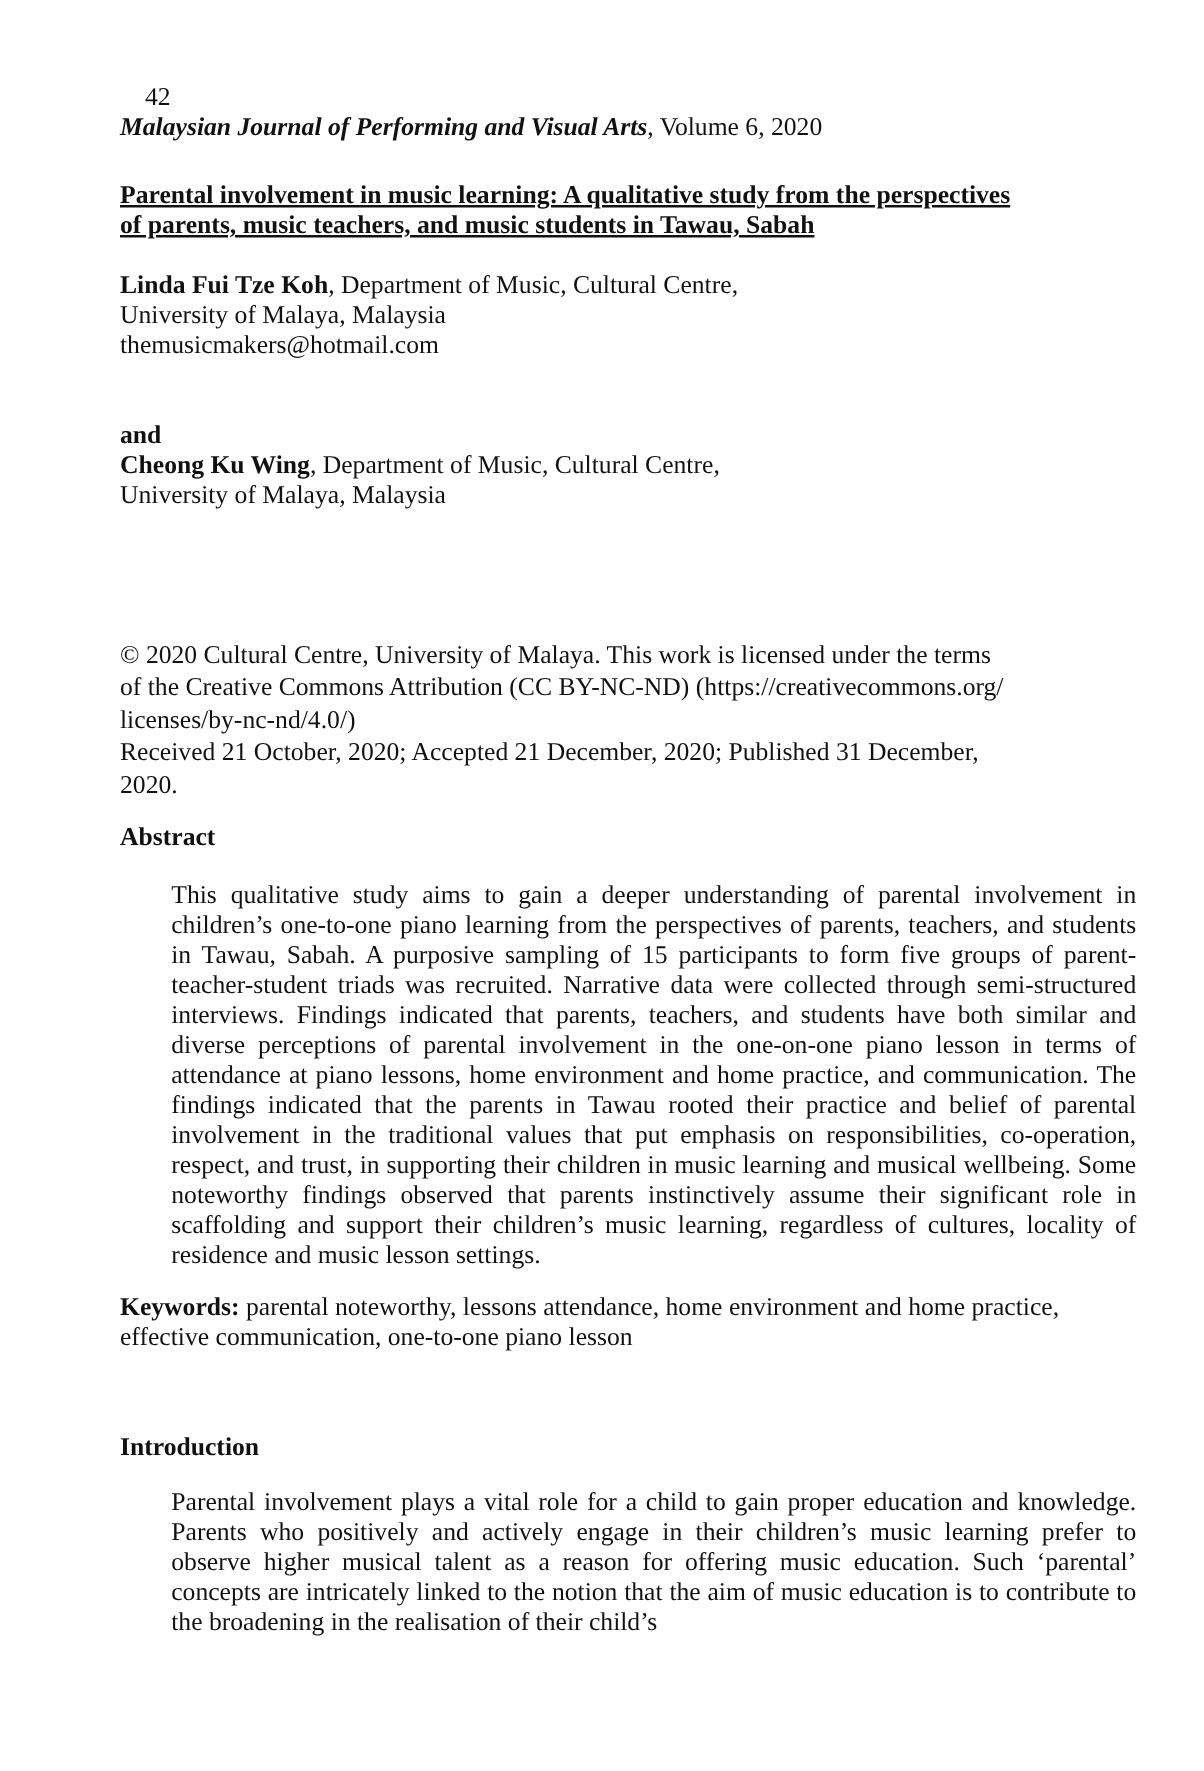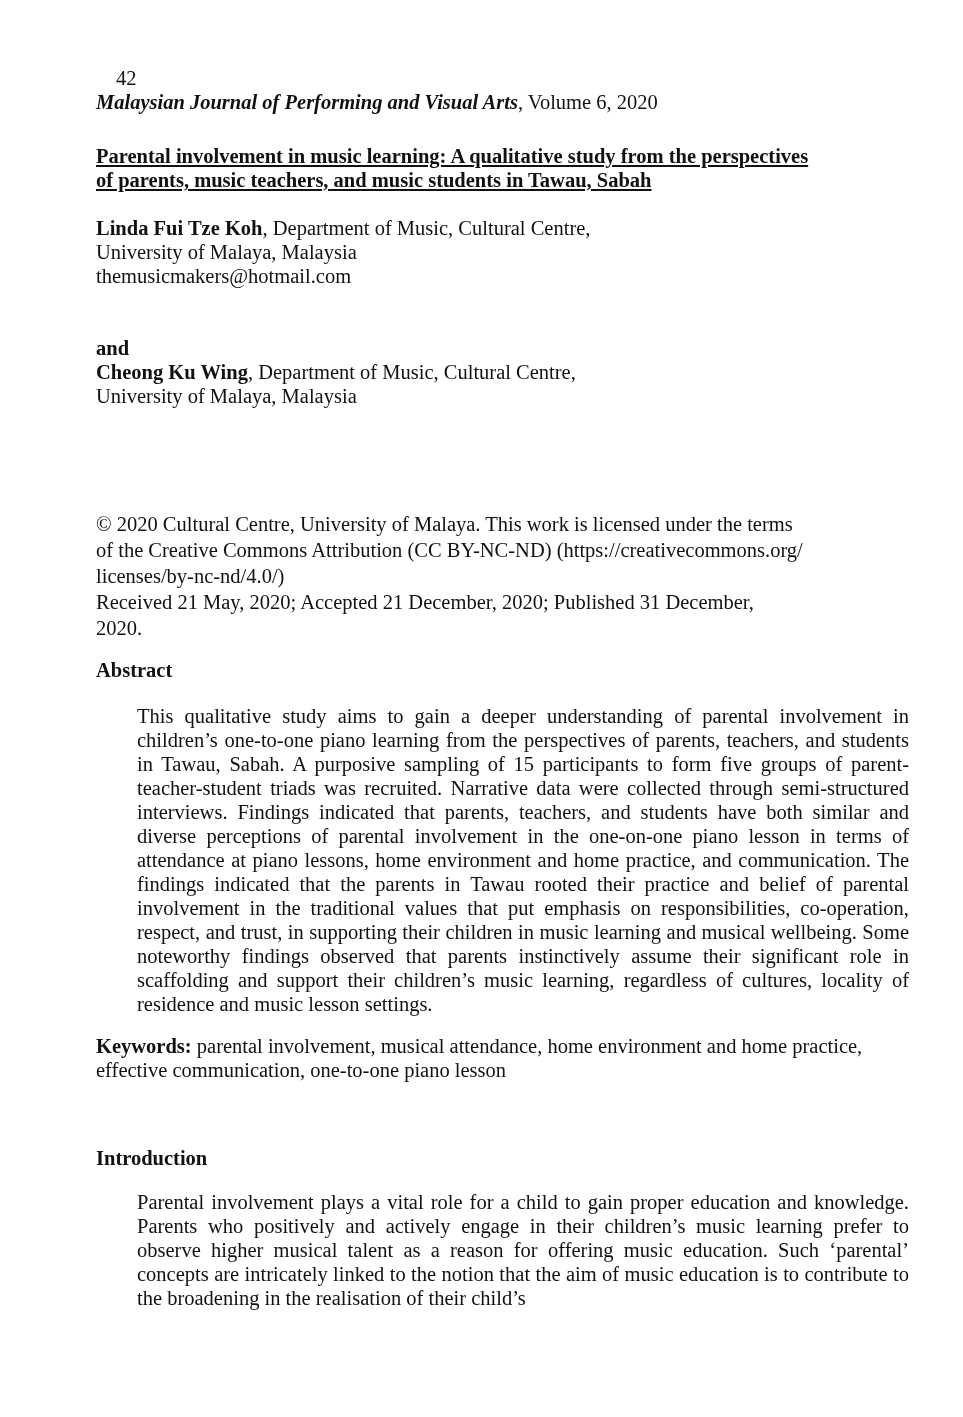--- a/index.html
+++ b/index.html
@@ -41,27 +41,27 @@
 
   <div class="blk" style="top:294px;">
     <div class="line"><span class="b">Cheong Ku Wing</span><span>, Department of Music, Cultural Centre,</span></div>
     <div class="line">University of Malaya, Malaysia</div>
   </div>
 
   <div class="blk" style="top:414px; line-height:26px;margin-top:31px;">
     <div class="line">© 2020 Cultural Centre, University of Malaya.  This work is licensed under the terms</div>
     <div class="line">of the Creative Commons Attribution (CC BY-NC-ND) (https://creativecommons.org/</div>
     <div class="line">licenses/by-nc-nd/4.0/)</div>
-    <div class="line">Received 21 May, 2020; Accepted 21 December, 2020; Published 31 December,</div>
+    <div class="line">Received 21 October, 2020; Accepted 21 December, 2020; Published 31 December,</div>
     <div class="line">2020.</div>
   </div>
 
   <div class="blk line b" style="top:592px;">Abstract</div>
   <div class="blk just" style="top:638px;">This qualitative study aims to gain a deeper understanding of parental involvement in children’s one-to-one piano learning from the perspectives of parents, teachers, and students in Tawau, Sabah. A purposive sampling of 15 participants to form five groups of parent-teacher-student triads was recruited. Narrative data were collected through semi-structured interviews. Findings indicated that parents, teachers, and students have both similar and diverse perceptions of parental involvement in the one-on-one piano lesson in terms of attendance at piano lessons, home environment and home practice, and communication. The findings indicated that the parents in Tawau rooted their practice and belief of parental involvement in the traditional values that put emphasis on responsibilities, co-operation, respect, and trust, in supporting their children in music learning and musical wellbeing. Some noteworthy findings observed that parents instinctively assume their significant role in scaffolding and support their children’s music learning, regardless of cultures, locality of residence and music lesson settings.</div>
 
   <div class="blk" style="top:968px;">
-    <span class="b">Keywords:</span><span> parental involvement, musical attendance, home environment and home practice, effective communication, one-to-one piano lesson</span>
+    <span class="b">Keywords:</span><span> parental noteworthy, lessons attendance, home environment and home practice, effective communication, one-to-one piano lesson</span>
   </div>
 
   <div class="blk line b" style="top:1080px;">Introduction</div>
   <div class="blk just" style="top:1124px;">Parental involvement plays a vital role for a child to gain proper education and knowledge. Parents who positively and actively engage in their children’s music learning prefer to observe higher musical talent as a reason for offering music education. Such ‘parental’ concepts are intricately linked to the notion that the aim of music education is to contribute to the broadening in the realisation of their child’s</div>
 
 </div>
 
 </body></html>

